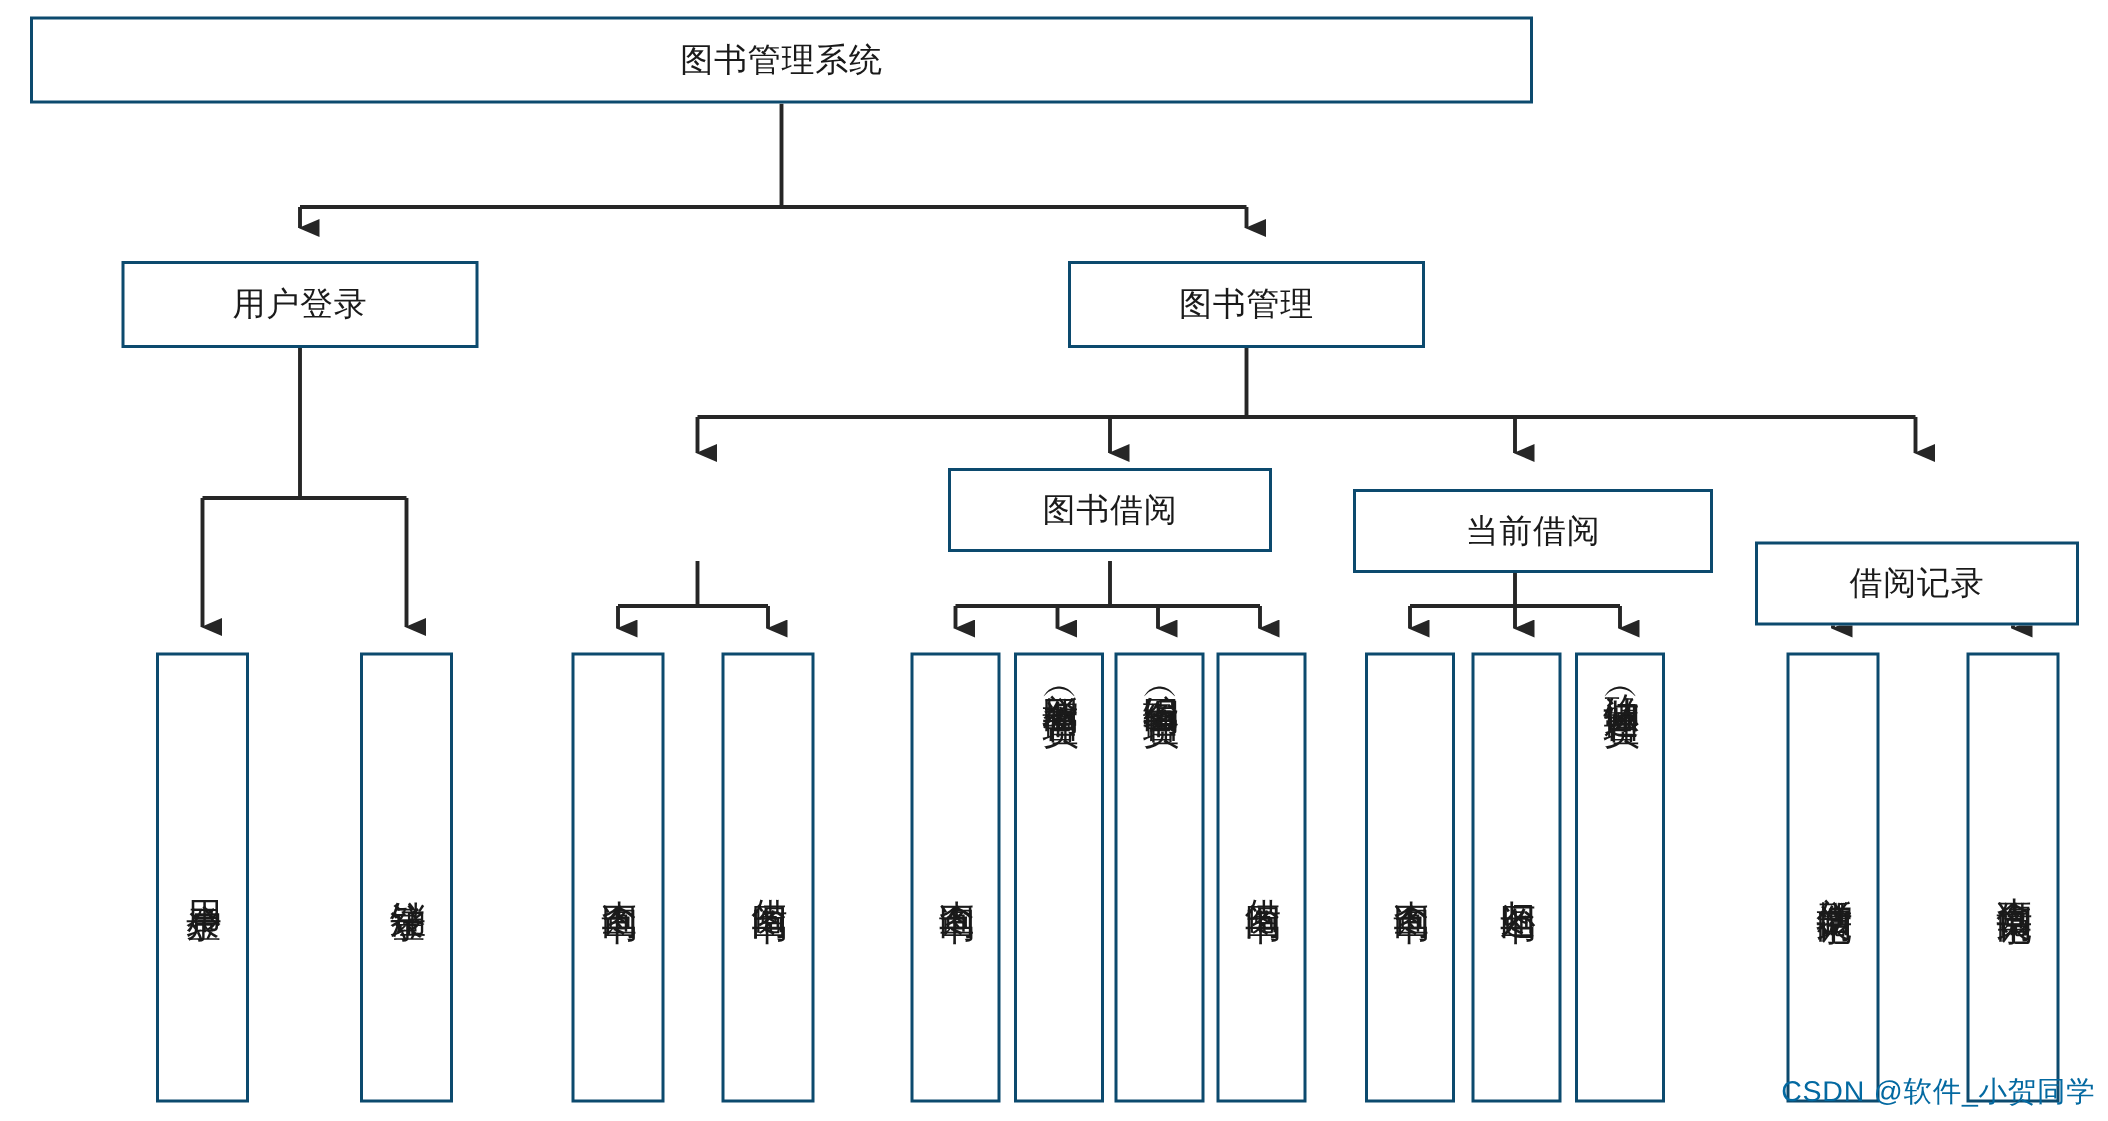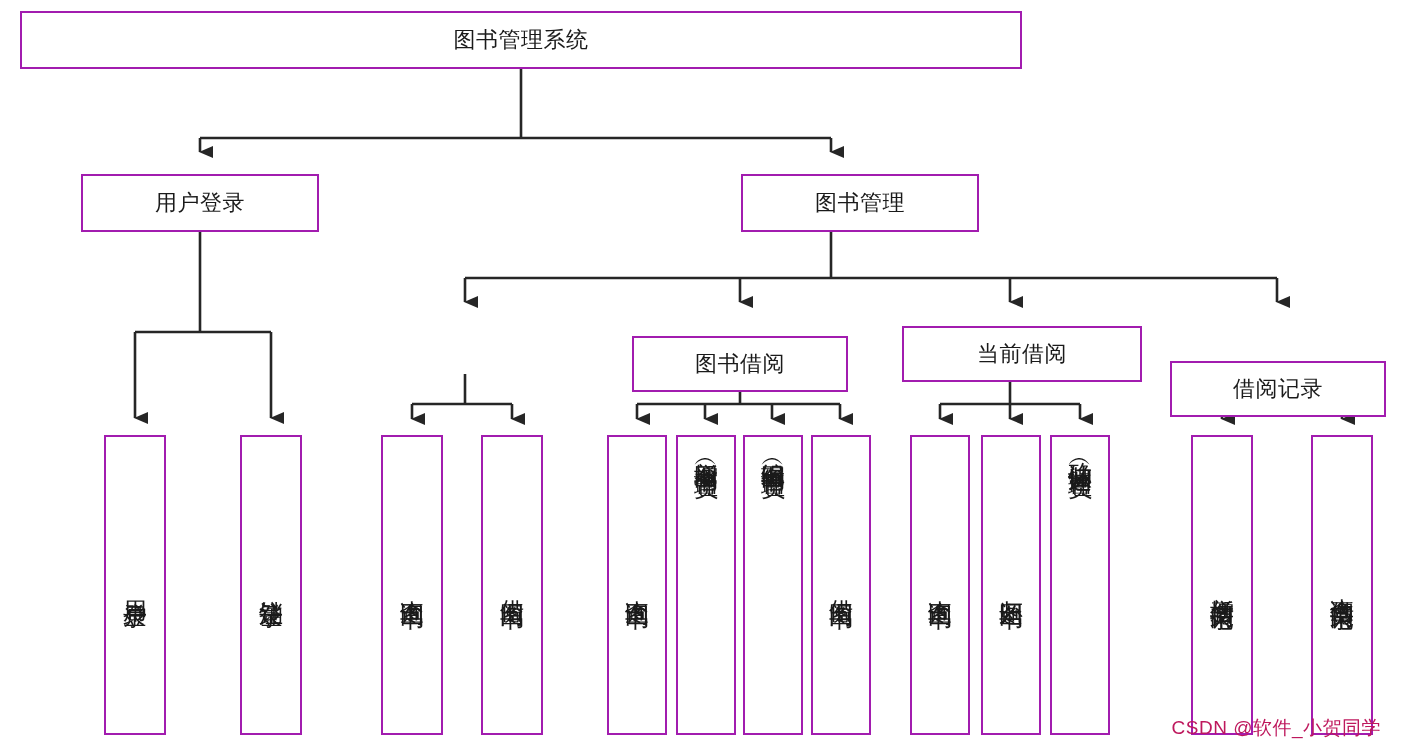--- a/index.html
+++ b/index.html
@@ -21,21 +21,21 @@
     position: absolute;
     left: 0;
     top: 0;
     width: 1405px;
     height: 747px;
   }
   .node {
     position: absolute;
     box-sizing: border-box;
     background: #ffffff;
-    border: 2px solid #a21caf;
+    border: 2px solid #0c4a6e;
     display: flex;
     align-items: center;
     justify-content: center;
     color: #1a1a1a;
     z-index: 3;
   }
   .node .lbl {
     display: block;
     text-align: center;
     line-height: 1.0;
@@ -58,24 +58,24 @@
     line-height: 1.08;
     letter-spacing: 2px;
     white-space: nowrap;
   }
   .v-node.centered {
     align-items: center;
     padding-top: 0;
   }
   #watermark {
     position: absolute;
-    right: 24px;
+    right: 8px;
     bottom: 6px;
     font-size: 19px;
-    color: #be185d;
+    color: #0369a1;
     z-index: 5;
     white-space: nowrap;
     letter-spacing: 0.5px;
   }
 </style>
 </head>
 <body>
 
 <div id="canvas">
 
@@ -130,25 +130,25 @@
     </g>
   </svg>
 
   <div class="node h-node" style="left:20px; top:11px; width:1002px; height:58px;">
     <span class="lbl">图书管理系统</span>
   </div>
 
   <div class="node h-node" style="left:81px; top:174px; width:238px; height:58px;">
     <span class="lbl">用户登录</span>
   </div>
-  <div class="node h-node" style="left:741px; top:174px; width:238px; height:58px;">
+  <div class="node h-node" style="left:712px; top:174px; width:238px; height:58px;">
     <span class="lbl">图书管理</span>
   </div>
 
-  <div class="node h-node" style="left:632px; top:336px; width:216px; height:56px;">
+  <div class="node h-node" style="left:632px; top:312px; width:216px; height:56px;">
     <span class="lbl">图书借阅</span>
   </div>
   <div class="node h-node" style="left:902px; top:326px; width:240px; height:56px;">
     <span class="lbl">当前借阅</span>
   </div>
   <div class="node h-node" style="left:1170px; top:318px; width:216px; height:56px;margin-top:43px;">
     <span class="lbl">借阅记录</span>
   </div>
 
   <div class="node v-node centered" style="left:104px; top:435px; width:62px; height:300px;">

